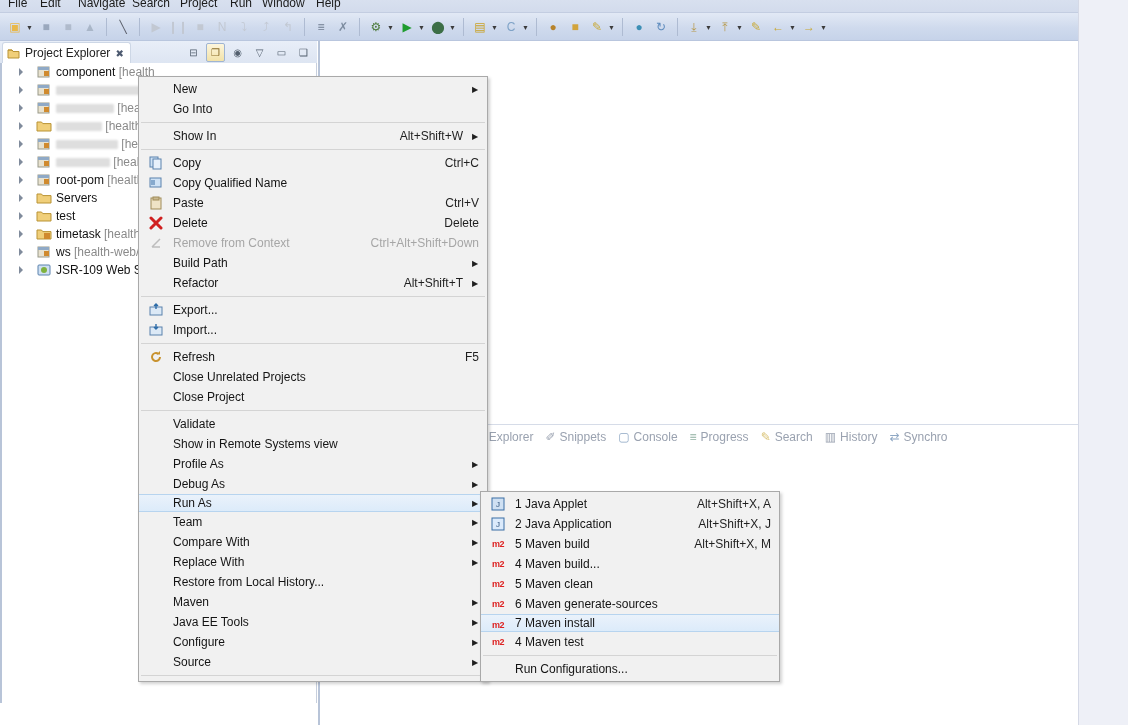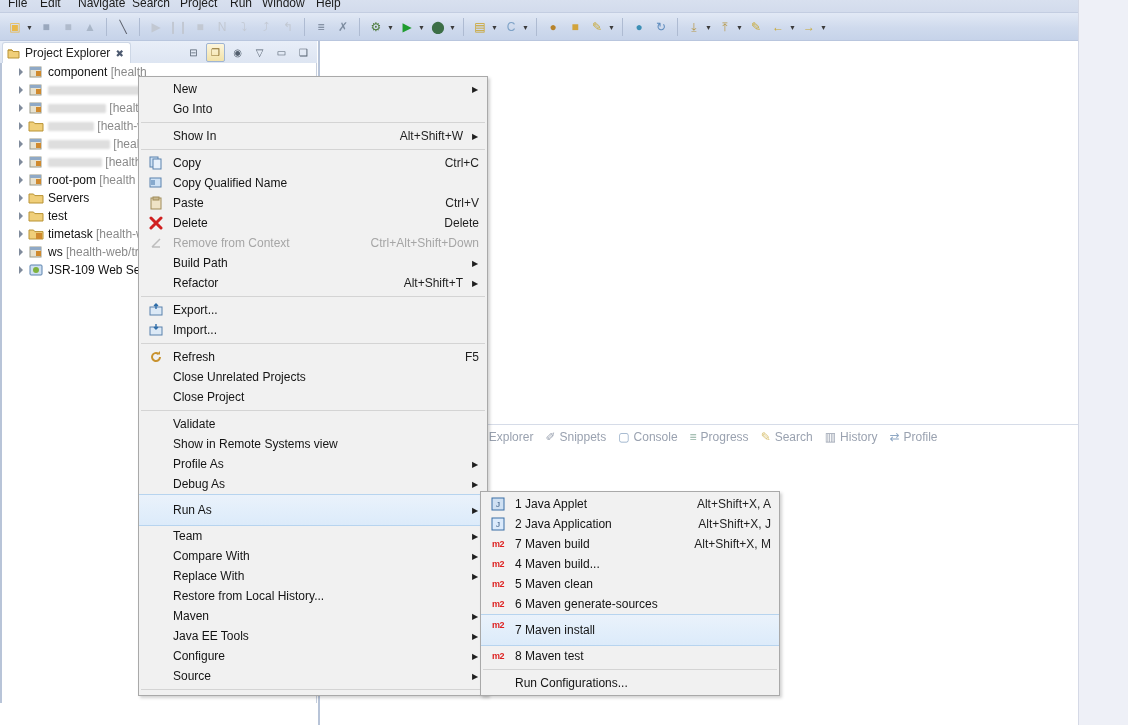--- a/index.html
+++ b/index.html
@@ -91,21 +91,21 @@
   }
 
   .tree-panel {
     position:absolute; left:0; top:22px; width:317px; height:640px;
     background:#ffffff;
     border-left:2px solid #b8c4d8;
     border-right:1px solid #c7cfdd;
   }
   .tree-row {
     position:relative; height:18px; display:flex; align-items:center;
-    padding-left:16px; white-space:nowrap; font-size:12px; color:#111;
+    padding-left:24px; white-space:nowrap; font-size:12px; color:#111;
   }
   .tw { position:absolute; left:16px; top:5px; width:8px; height:8px; }
   .tw:before{
     content:""; position:absolute; left:1px; top:0;
     border-left:4px solid #808b9c; border-top:4px solid transparent; border-bottom:4px solid transparent;
   }
   .tree-ico { width:16px; height:16px; margin:0 4px 0 10px; position:relative; flex:none; }
   .tree-lbl .dim { color:#8a8a8a; }
   .redact { display:inline-block; background:#dedede; border-radius:1px; height:9px; vertical-align:middle;
             filter: blur(1px); }
@@ -145,21 +145,21 @@
   .cmenu.sub  { left:480px; top:491px; width:300px; }
   .cm-item {
     position:relative; height:20px; display:flex; align-items:center;
     padding-left:34px; padding-right:8px;
     font-size:12px; color:#141414; white-space:nowrap;
   }
   .cm-item.disabled { color:#a6a6a6; }
   .cm-item.hl {
     background: linear-gradient(to bottom,#eaf2fb,#dcebfa);
     border-top:1px solid #b7d4ef; border-bottom:1px solid #b7d4ef;
-    height:32px;
+    height:18px;
   }
   .cm-ico {
     position:absolute; left:9px; top:2px; width:16px; height:16px;
     display:flex; align-items:center; justify-content:center; font-size:10px;
   }
   .cm-acc { margin-left:auto; padding-left:24px; color:#1f1f1f; font-size:12px; }
   .cm-item.disabled .cm-acc { color:#a6a6a6; }
   .cm-arrow {
     margin-left:8px; width:8px; text-align:center; color:#1f1f1f; font-size:8px;
   }
@@ -320,21 +320,21 @@
             <span class="bi" style="color: rgb(143, 176, 160);">≡</span>
             <span>Progress</span>
           </span><span class="btab">
             <span class="bi" style="color: rgb(216, 192, 112);">✎</span>
             <span>Search</span>
           </span><span class="btab">
             <span class="bi" style="color: rgb(154, 162, 176);">▥</span>
             <span>History</span>
           </span><span class="btab">
             <span class="bi" style="color: rgb(143, 168, 196);">⇄</span>
-            <span>Profile</span>
+            <span>Synchro</span>
           </span></div>
       <div class="bottom-content">
         <div class="bc-line"></div>
         <div class="bc-text">h-web/trunk/code</div>
       </div>
     </div>
 
     <div class="view-tabbar">
       <div class="view-tab">
         <span class="tree-ico" style="margin:0;width:14px;height:14px;position:relative;">
@@ -644,21 +644,21 @@
               <text x="7" y="10" font-size="8" text-anchor="middle" fill="#2b4f7a">J</text>
             </svg>
           </span>
           <span>2 Java Application</span>
           <span class="cm-acc">Alt+Shift+X, J</span>
         </div>
         <div class="cm-item">
           <span class="cm-ico">
             <span class="m2">m2</span>
           </span>
-          <span>7 Maven build</span>
+          <span>5 Maven build</span>
           <span class="cm-acc">Alt+Shift+X, M</span>
         </div>
         <div class="cm-item">
           <span class="cm-ico">
             <span class="m2">m2</span>
           </span>
           <span>4 Maven build...</span>
         </div>
         <div class="cm-item">
           <span class="cm-ico">
@@ -675,21 +675,21 @@
         <div class="cm-item hl">
           <span class="cm-ico">
             <span class="m2">m2</span>
           </span>
           <span>7 Maven install</span>
         </div>
         <div class="cm-item">
           <span class="cm-ico">
             <span class="m2">m2</span>
           </span>
-          <span>8 Maven test</span>
+          <span>4 Maven test</span>
         </div>
         <div class="cm-sep"></div>
         <div class="cm-item">
           <span>Run Configurations...</span>
         </div>
       </div>
   </div>
 
 </div>
 

